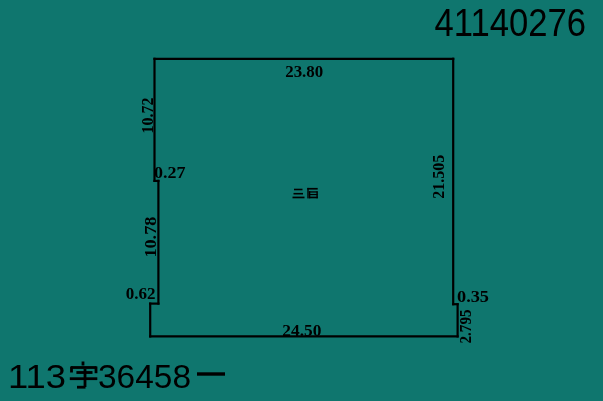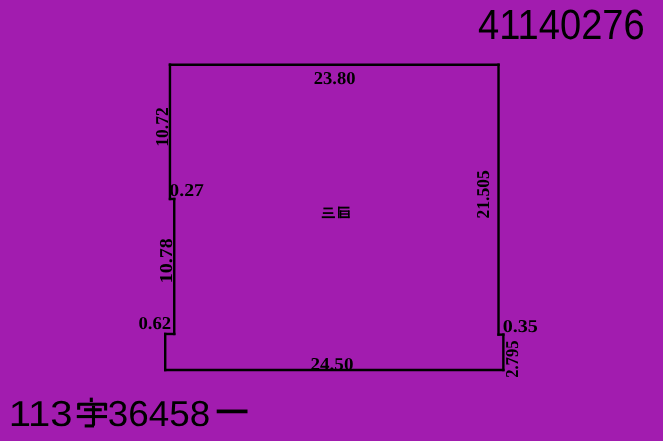--- a/index.html
+++ b/index.html
@@ -1,16 +1,16 @@
 <!DOCTYPE html>
 <html><head>
 <meta charset="utf-8">
 <style>
   html,body{margin:0;padding:0;background:#ffffff;}
-  .page{position:relative;width:603px;height:401px;background:#a21caf;overflow:hidden;
+  .page{position:relative;width:603px;height:401px;background:#0f766e;overflow:hidden;
         font-family:"Liberation Sans", sans-serif;}
   svg{position:absolute;left:0;top:0;transform:translateZ(0);}
   text{fill:#000;}
   .dim{font-family:"Liberation Serif", serif;font-weight:bold;font-size:16.5px;}
 </style>
 </head>
 <body>
 <div class="page">
 <svg width="603" height="401" viewBox="0 0 603 401">
 

